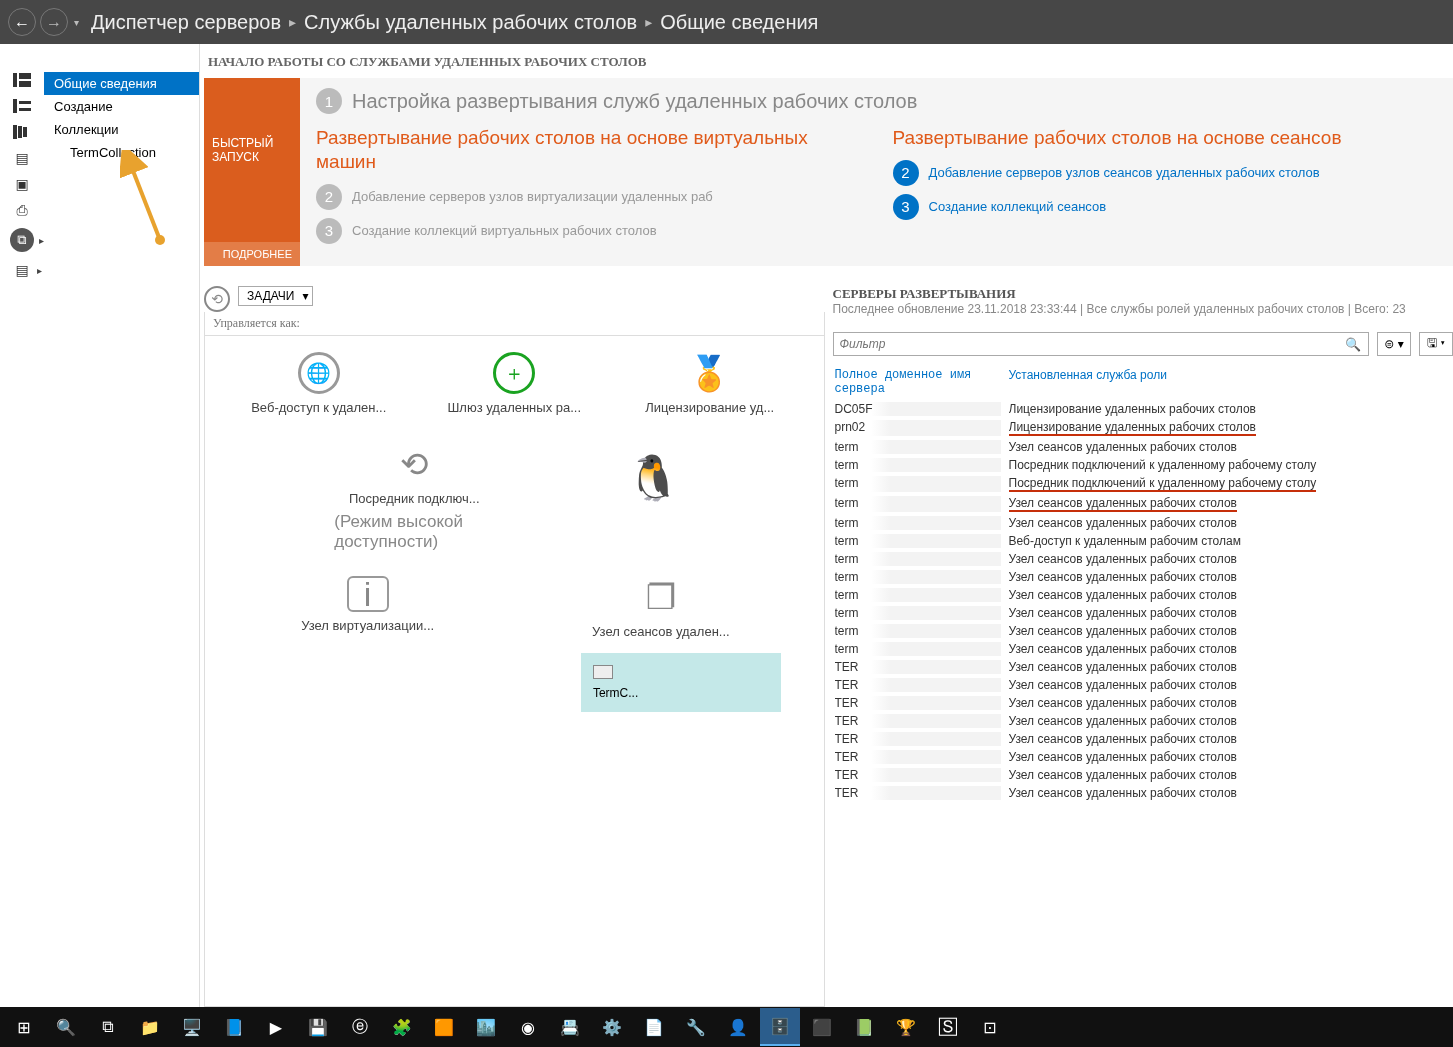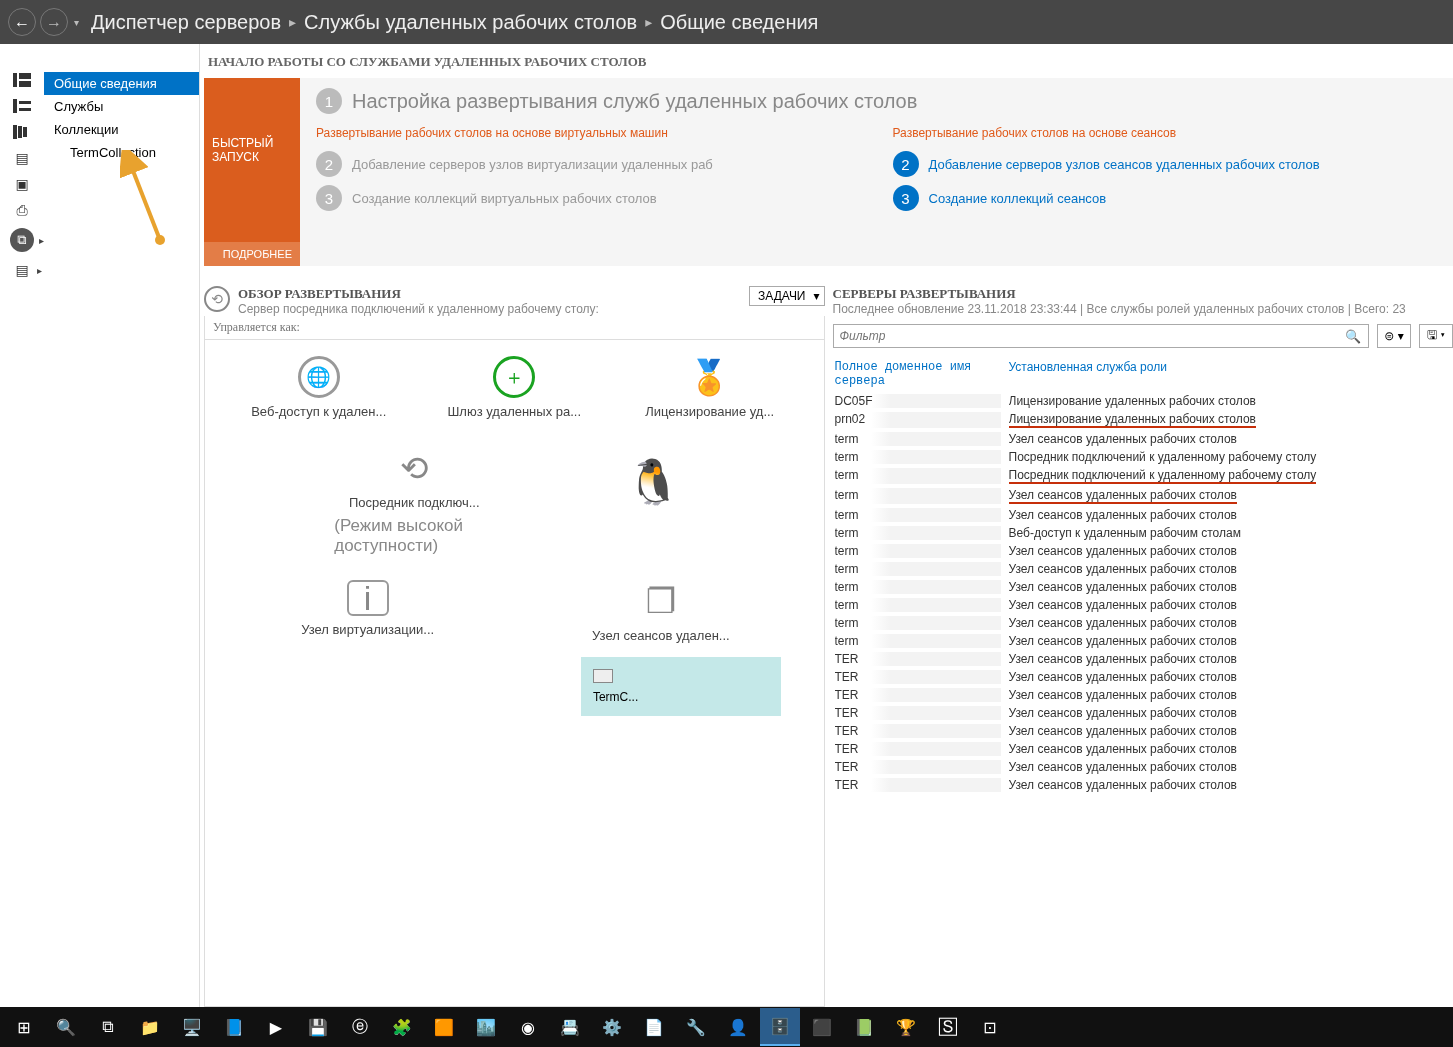--- a/index.html
+++ b/index.html
@@ -26,21 +26,21 @@
 .qs-tile { width: 96px; background: #da5d1e; color: #fff; display: flex; flex-direction: column; justify-content: space-between; }
 .qs-top { padding: 58px 8px 8px; font-size: 12px; }
 .qs-bot { background: #e37d47; padding: 6px 8px; font-size: 11px; text-align: right; }
 .qs-body { flex: 1; background: #f5f5f5; padding: 8px 16px; }
 .qs-h { display: flex; align-items: center; gap: 10px; padding: 2px 0 12px; }
 .numc { width: 26px; height: 26px; border-radius: 50%; background: #bbb; color: #fff; display: flex; align-items: center; justify-content: center; font-size: 15px; }
 .numc.act { background: #0072c6; }
 .qs-h-txt { font-size: 20px; color: #888; }
 .qs-cols { display: flex; gap: 32px; }
 .qs-col { flex: 1; }
-.qs-col-t { font-size: 12px; color: #e05a1a; margin-bottom: 10px; line-height: 1.25; }
+.qs-col-t { font-size: 19px; color: #e05a1a; margin-bottom: 10px; line-height: 1.25; }
 .qs-step { display: flex; align-items: center; gap: 10px; margin: 8px 0; font-size: 13px; color: #999; }
 .qs-step.act { color: #0072c6; }
 .two { flex: 1; display: flex; gap: 8px; overflow: hidden; margin-top: 20px; }
 .left, .right { flex: 1; display: flex; flex-direction: column; overflow: hidden; }
 .panel-h { display: flex; align-items: flex-start; gap: 8px; }
 .refresh-ic { width: 26px; height: 26px; border: 2px solid #888; border-radius: 50%; display: flex; align-items: center; justify-content: center; color: #888; font-size: 14px; }
 .ph-txt { flex: 1; }
 .ph-title { font: 600 13px "Segoe UI"; color: #555; }
 .ph-sub { font-size: 12px; color: #888; }
 .tasks { border: 1px solid #aaa; font-size: 12px; padding: 2px 18px 2px 8px; position: relative; }
@@ -49,21 +49,21 @@
 .diagram { border: 1px solid #ddd; border-top: none; flex: 1; padding: 16px; position: relative; }
 .drow { display: flex; justify-content: space-around; }
 .dnode { display: flex; flex-direction: column; align-items: center; width: 160px; gap: 6px; }
 .dnode .ic { width: 42px; height: 42px; border-radius: 50%; border: 3px solid #999; display: flex; align-items: center; justify-content: center; font-size: 20px; color: #999; }
 .dnode .ic.green { border-color: #1aa321; color: #1aa321; }
 .dnode .ic.noborder { border: none; font-size: 34px; color: #888; }
 .dnode .lbl { font-size: 13px; color: #444; text-align: center; }
 .dnode .sub { font-size: 17px; color: #888; }
 .collbox { background: #c4e8e8; width: 200px; padding: 12px; margin: 8px auto 0; font-size: 12px; text-align: left; }
 .collbox .mini { width: 20px; height: 14px; border: 1px solid #888; background: #eee; display: inline-block; margin-bottom: 4px; }
-.filterbar { display: flex; gap: 8px; align-items: flex-end; margin-top: 8px; }
+.filterbar { display: flex; gap: 8px; align-items: flex-end; margin-top: 16px; }
 .filterin { flex: 1; border: 1px solid #aaa; display: flex; align-items: center; }
 .filterin input { flex: 1; border: none; padding: 4px 6px; font-size: 12px; font-style: italic; color: #888; outline: none; }
 .filterin .sic { padding: 0 6px; font-size: 13px; }
 .ddbtn { width: 34px; height: 24px; border: 1px solid #aaa; display: flex; align-items: center; justify-content: center; font-size: 12px; }
 .tblh { display: flex; font-size: 12px; color: #0072c6; padding: 6px 2px 4px; gap: 8px; margin-top:6px; }
 .tblh .c1 { width: 166px; font-family: Liberation Mono, monospace; }
 .list { flex: 1; overflow: auto; font-size: 12px; }
 .row { display: flex; gap: 8px; padding: 2px 2px; }
 .row .c1 { width: 166px; color: #333; white-space: nowrap; overflow: hidden; position:relative; }
 .row .c1::after { content:""; position:absolute; left:36px; top:0; right:0; bottom:0; background:linear-gradient(90deg, rgba(245,245,245,0) 0, #f3f3f3 20px, #f3f3f3 100%);}
@@ -115,21 +115,21 @@
       </div>
     <div class="iicon">▤</div>
     <div class="iicon">▣</div>
     <div class="iicon">⎙</div>
     <div class="iicon circ">⧉</div>
     <div class="iicon" style="position:relative">▤<span style="position:absolute;right:-10px;font-size:10px;color:#444">▸</span></div>
   </div>
 
   <div class="navtree">
     <div class="tn sel">Общие сведения</div>
-    <div class="tn">Службы</div>
+    <div class="tn">Создание</div>
     <div class="tn">Коллекции</div>
     <div class="tn indent">TermCollection</div>
     <svg class="arrow-annot" width="50" height="100">
         <defs>
           <marker id="ah" markerWidth="8" markerHeight="8" refX="4" refY="4" orient="auto">
             <path d="M0,0 L8,4 L0,8 Z" fill="#e8a22e"></path>
           </marker>
         </defs>
         <line x1="40" y1="90" x2="8" y2="8" stroke="#e8a22e" stroke-width="4" marker-end="url(#ah)"></line>
         <circle cx="40" cy="90" r="5" fill="#e8a22e"></circle>
@@ -173,24 +173,20 @@
               </div>
           </div>
         </div>
       </div>
     </div>
 
     <div class="two">
       <div class="left">
         <div class="panel-h">
           <div class="refresh-ic">⟲</div>
-          <div class="ph-txt">
-            <div class="ph-title">ОБЗОР РАЗВЕРТЫВАНИЯ</div>
-            <div class="ph-sub">Сервер посредника подключений к удаленному рабочему столу:</div>
-          </div>
           <div class="tasks">ЗАДАЧИ</div>
         </div>
         <div class="managed">Управляется как:</div>
         <div class="diagram">
           <div class="drow">
             <div class="dnode">
                 <div class="ic">🌐</div>
                 <div class="lbl">Веб-доступ к удален...</div>
               </div>
             <div class="dnode">

